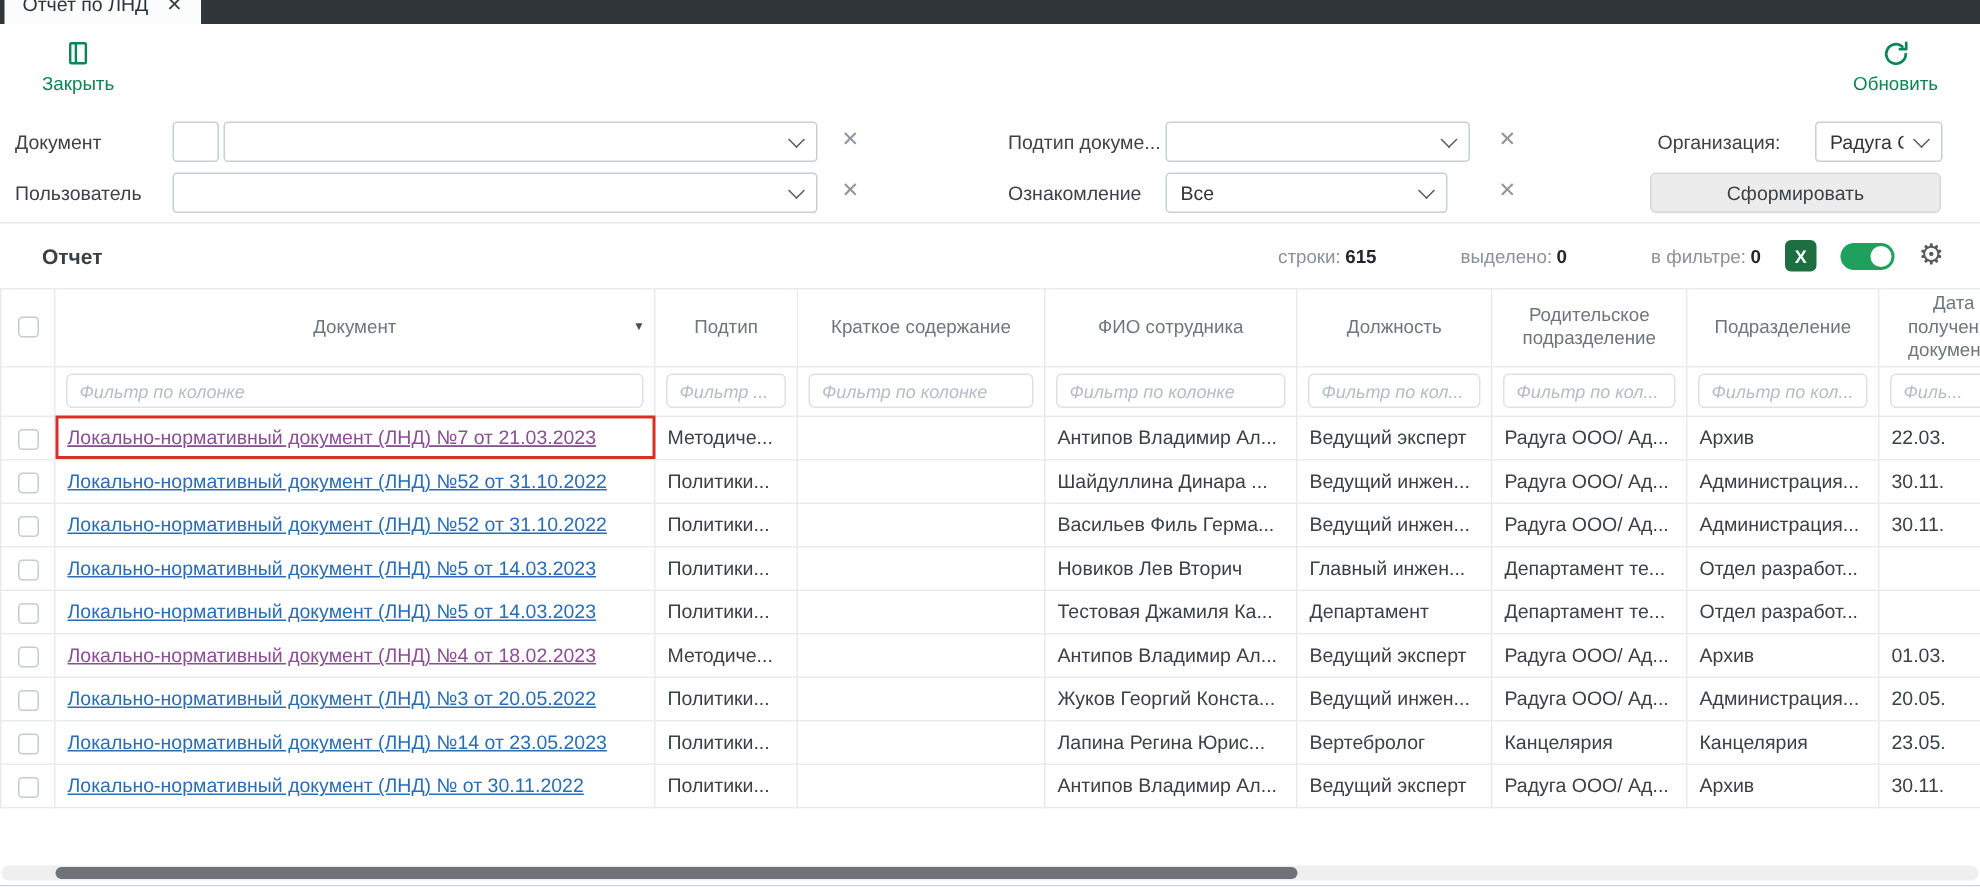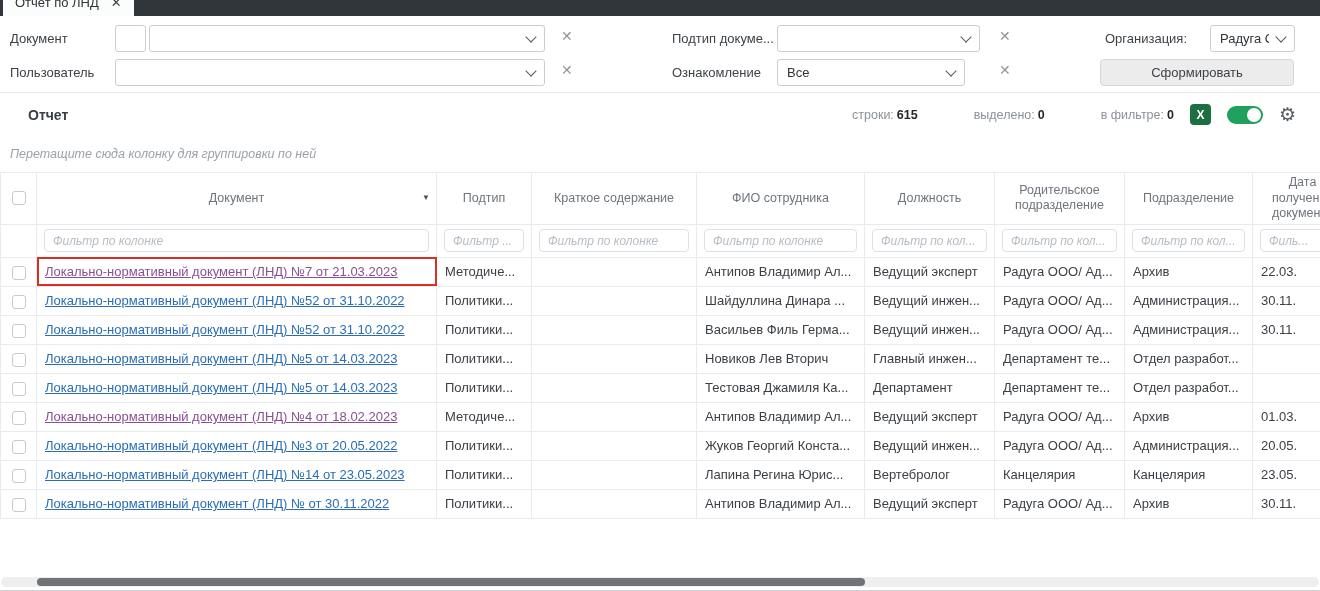--- a/index.html
+++ b/index.html
@@ -74,20 +74,40 @@
 
 <div class="screen">
 
   <div class="tabbar">
     <div class="tab">
       <span class="tab-title">Отчет по ЛНД</span>
       <span class="tab-close">✕</span>
     </div>
   </div>
 
+  <div class="toolbar">
+    <div class="tool-btn">
+      <span class="tool-icon">
+        <svg width="19" height="19" viewBox="0 0 20 20">
+            <rect x="4" y="3" width="11" height="14" rx="1" fill="none" stroke="currentColor" stroke-width="1.7"></rect>
+            <line x1="8" y1="3" x2="8" y2="17" stroke="currentColor" stroke-width="1.7"></line>
+          </svg>
+      </span>
+      <span class="tool-label">Закрыть</span>
+    </div>
+    <div class="tool-btn">
+      <span class="tool-icon">
+        <svg width="20" height="20" viewBox="0 0 20 20">
+            <path d="M16.5 10a6.5 6.5 0 1 1-2.2-4.9" fill="none" stroke="currentColor" stroke-width="1.8" stroke-linecap="round"></path>
+            <path d="M16.8 2.6v4.2h-4.2" fill="none" stroke="currentColor" stroke-width="1.8" stroke-linecap="round" stroke-linejoin="round"></path>
+          </svg>
+      </span>
+      <span class="tool-label">Обновить</span>
+    </div>
+  </div>
 
   <div class="filters">
     <span class="flabel" style="left:10px;top:15px">Документ</span>
     <input class="mini-input" style="left: 115px; top: 9px; width: 31px;" value="">
     <div class="combo" style="left:149px;top:9px;width:396px">
       <span class="combo-value"></span>
       <span class="chev"></span>
     </div>
     <span class="clear-x" style="left:561px;top:13px">✕</span>
 
@@ -128,21 +148,20 @@
       <span class="stat"><span>выделено:</span><b class="stat-num">0</b></span>
       <span class="stat"><span>в фильтре:</span><b class="stat-num">0</b></span>
       <span class="excel-btn">X</span>
       <span class="toggle">
           <span class="knob"></span>
         </span>
       <span class="gear">⚙</span>
     </div>
   </div>
 
-  <div class="group-hint">Перетащите сюда колонку для группировки по ней</div>
 
   <div class="grid-wrap">
     <table class="grid">
       <colgroup id="grid-colgroup">
           <col style="width: 36px;">
           <col style="width: 400px;">
           <col style="width: 95px;">
           <col style="width: 165px;">
           <col style="width: 168px;">
           <col style="width: 130px;">

